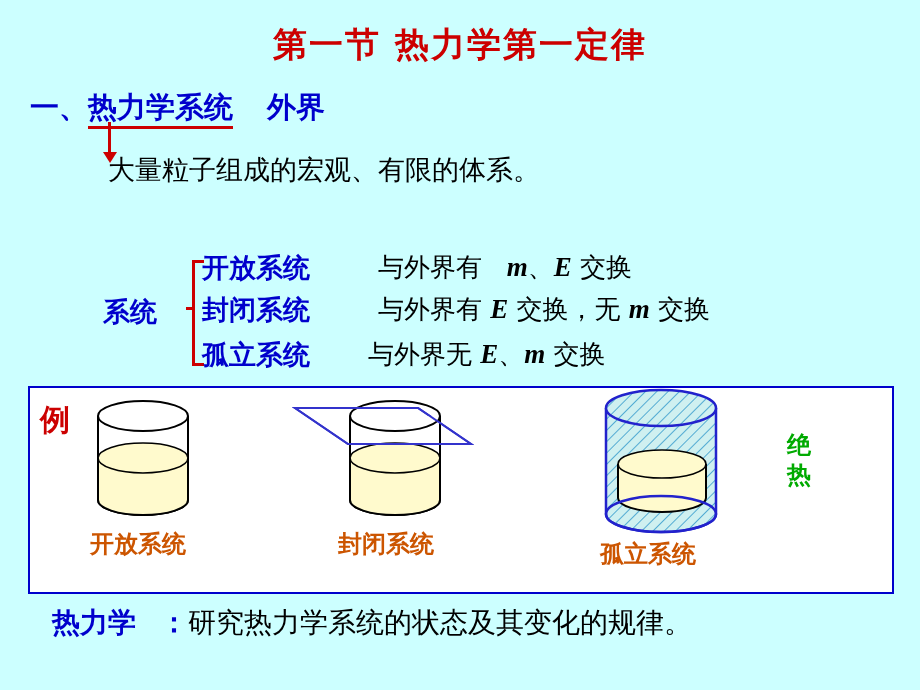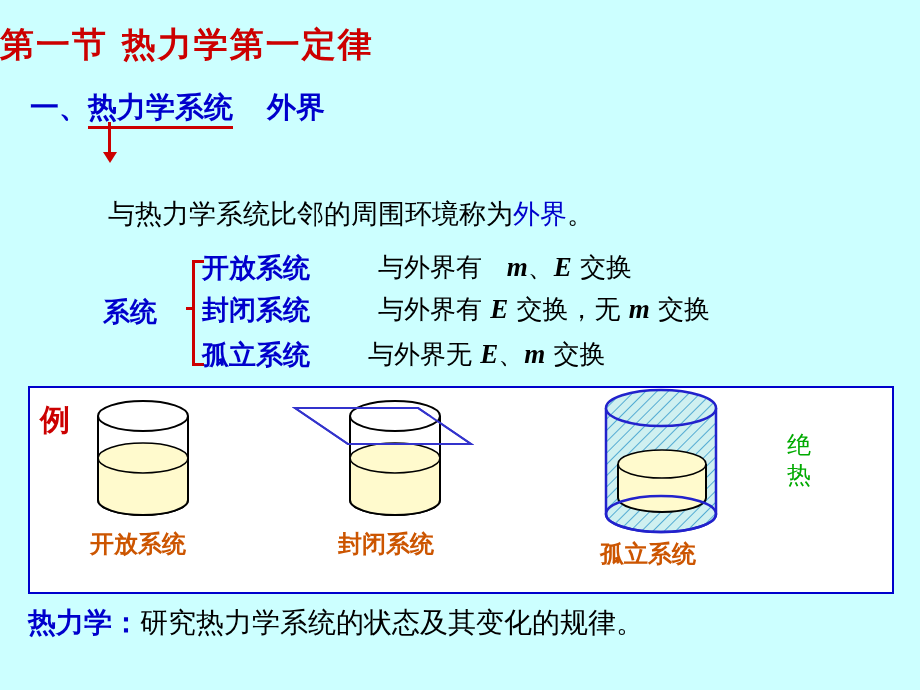--- a/index.html
+++ b/index.html
@@ -7,20 +7,21 @@
     width:920px;height:690px;
     background:#CCFFFF;
     font-family:"Liberation Serif", serif;
     overflow:hidden;
     position:relative;
   }
   .slide{position:absolute;left:0;top:0;width:920px;height:690px;}
 
   .title{
     position:absolute;left:0;top:22px;width:920px;
+    text-align:center;
     font-size:34px;font-weight:bold;color:#CC0000;
     letter-spacing:2px;
     font-family:"DejaVu Sans", sans-serif;
   }
 
   .sec-row{
     position:absolute;left:30px;top:88px;
     font-size:29px;font-weight:bold;color:#0000CC;
     font-family:"DejaVu Sans", sans-serif;
     white-space:nowrap;
@@ -99,51 +100,49 @@
   .caption{
     position:absolute;font-size:24px;color:#CC5500;font-weight:bold;
     font-family:"DejaVu Sans", sans-serif;white-space:nowrap;
   }
   .c1{left:90px;top:528px;}
   .c2{left:338px;top:528px;}
   .c3{left:600px;top:538px;}
 
   .green-lbl{
     position:absolute;left:784px;top:430px;
-    font-size:24px;color:#00AA00;font-weight:normal;line-height:30px;
+    font-size:24px;color:#00AA00;font-weight:bold;line-height:30px;
     font-family:"DejaVu Sans", sans-serif;text-align:center;width:30px;
   }
 
   .bottom{
     position:absolute;left:28px;top:604px;
     font-size:28px;color:#000000;white-space:nowrap;
     font-family:"DejaVu Sans", sans-serif;
   }
-  .bottom .blue{color:#0000CC;font-weight:bold;}
+  .bottom .blue{color:#0000CC;font-weight:bold;margin-left:24px;}
 
   svg{display:block;}
 </style>
 </head>
 <body>
 
 <div class="slide">
 
   <div class="title">第一节  热力学第一定律</div>
 
   <div class="sec-row">
     <span class="num">一、</span><span class="under">热力学系统</span><span class="gap"></span><span>外界</span>
   </div>
 
   <div class="arrow-down"></div>
   <div class="arrow-head"></div>
 
-
-  <div class="line-b">
-    <span>与热力学系统比邻的周围环境称为</span><span class="blue">外界</span><span>。</span>
-  </div>
+  <div class="line-a">大量粒子组成的宏观、有限的体系。</div>
+
 
   <div class="sys-label">系统</div>
 
   <div class="brace">
     <div class="v"></div>
       <div class="t"></div>
       <div class="b"></div>
       <div class="m"></div>
   </div>
 

